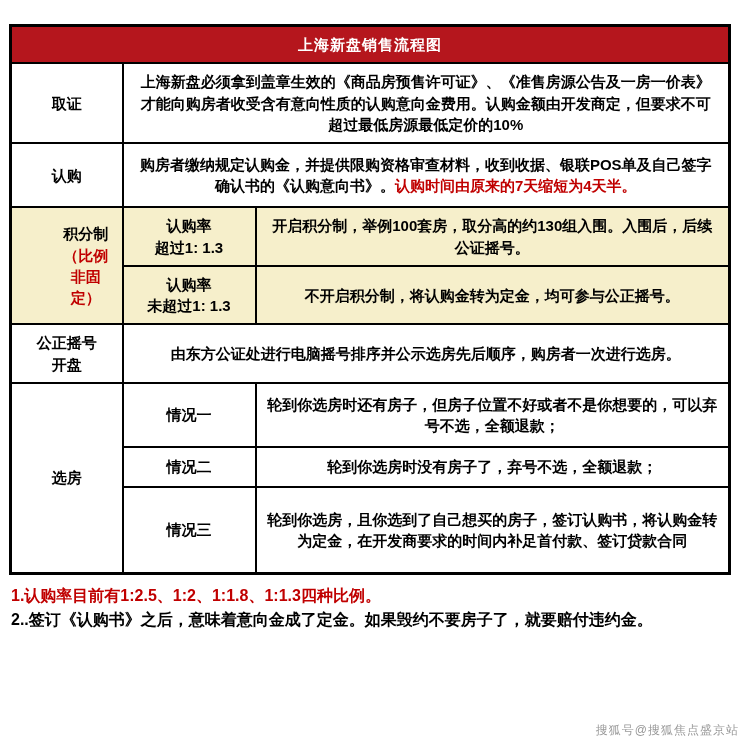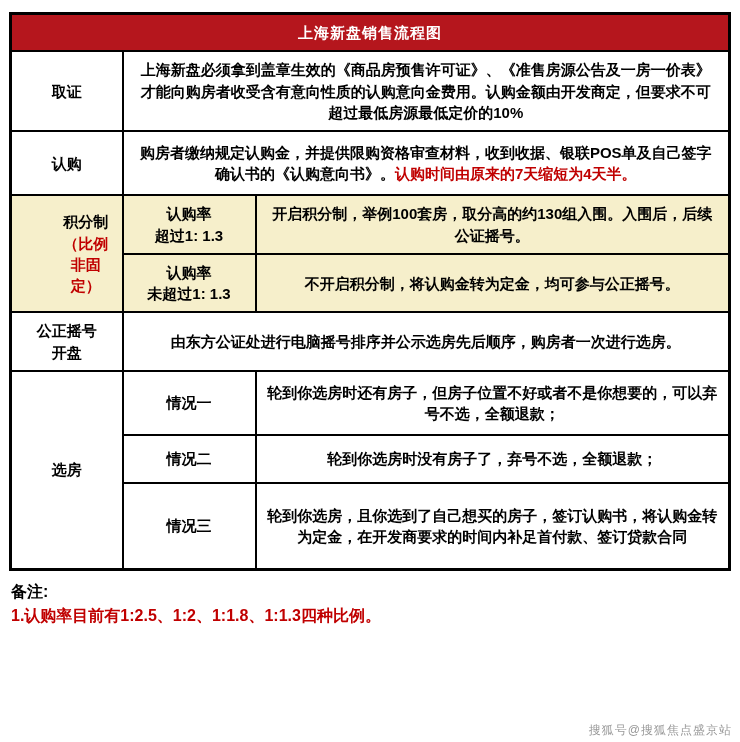--- a/index.html
+++ b/index.html
@@ -5,21 +5,21 @@
   * { margin: 0; padding: 0; box-sizing: border-box; }
   html, body { width: 740px; height: 742px; }
   body {
     background: #ffffff;
     font-family: "Liberation Sans", "DejaVu Sans", sans-serif;
     font-weight: bold;
     color: #000;
     position: relative;
     overflow: hidden;
   }
-  .page { padding: 12px 9px 0 9px; }
+  .page { padding: 24px 9px 0 9px; }
 
   .flow-table {
     width: 100%;
     border-collapse: collapse;
     table-layout: fixed;
     border: 3px solid #000;
   }
   .flow-table td {
     border: 2px solid #000;
     padding: 7px 10px;
@@ -42,34 +42,34 @@
   .cream td   { background: var(--highlight-bg, #f6efcb); }
   .red        { color: var(--accent-red, #c00000); }
   .prewrap    { white-space: pre-line; }
   .block      { display: block; margin-left: 38px; }
 
   .h-quzheng  { height: 80px; }
   .h-rengou   { height: 64px; }
   .h-jifen    { height: 52px; text-align: center; }
   .h-yaohao   { height: 50px; }
   .h-case1    { height: 64px; margin-left: 40px; }
-  .h-case2    { height: 48px; }
+  .h-case2    { height: 40px; }
   .h-case3    { height: 86px; }
 
   .notes {
     margin-top: 9px;
     font-size: 16px;
     line-height: 1.5;
     padding: 0 2px;
   }
   .note, .note-heading { word-break: break-all; }
 
   .watermark {
     position: absolute;
-    right: 8px;
+    right: 1px;
     bottom: 3px;
     color: #999999;
     font-size: 12px;
     font-weight: normal;
     letter-spacing: 1px;
   }
 </style>
 </head>
 <body>
 
@@ -131,19 +131,19 @@
     </tr>
 
     <tr>
       <td class="sub-label h-case3">情况三</td>
       <td class="content">轮到你选房，且你选到了自己想买的房子，签订认购书，将认购金转为定金，在开发商要求的时间内补足首付款、签订贷款合同</td>
     </tr>
   </tbody>
     </table>
 
   <div class="notes">
-    <div class="note-heading">备注:</div>
     <div class="note red">1.认购率目前有1:2.5、1:2、1:1.8、1:1.3四种比例。</div>
+    <div class="note">2..签订《认购书》之后，意味着意向金成了定金。如果毁约不要房子了，就要赔付违约金。</div>
   </div>
 
 </div>
 
 <div class="watermark">搜狐号@搜狐焦点盛京站</div>
 
 </body></html>

